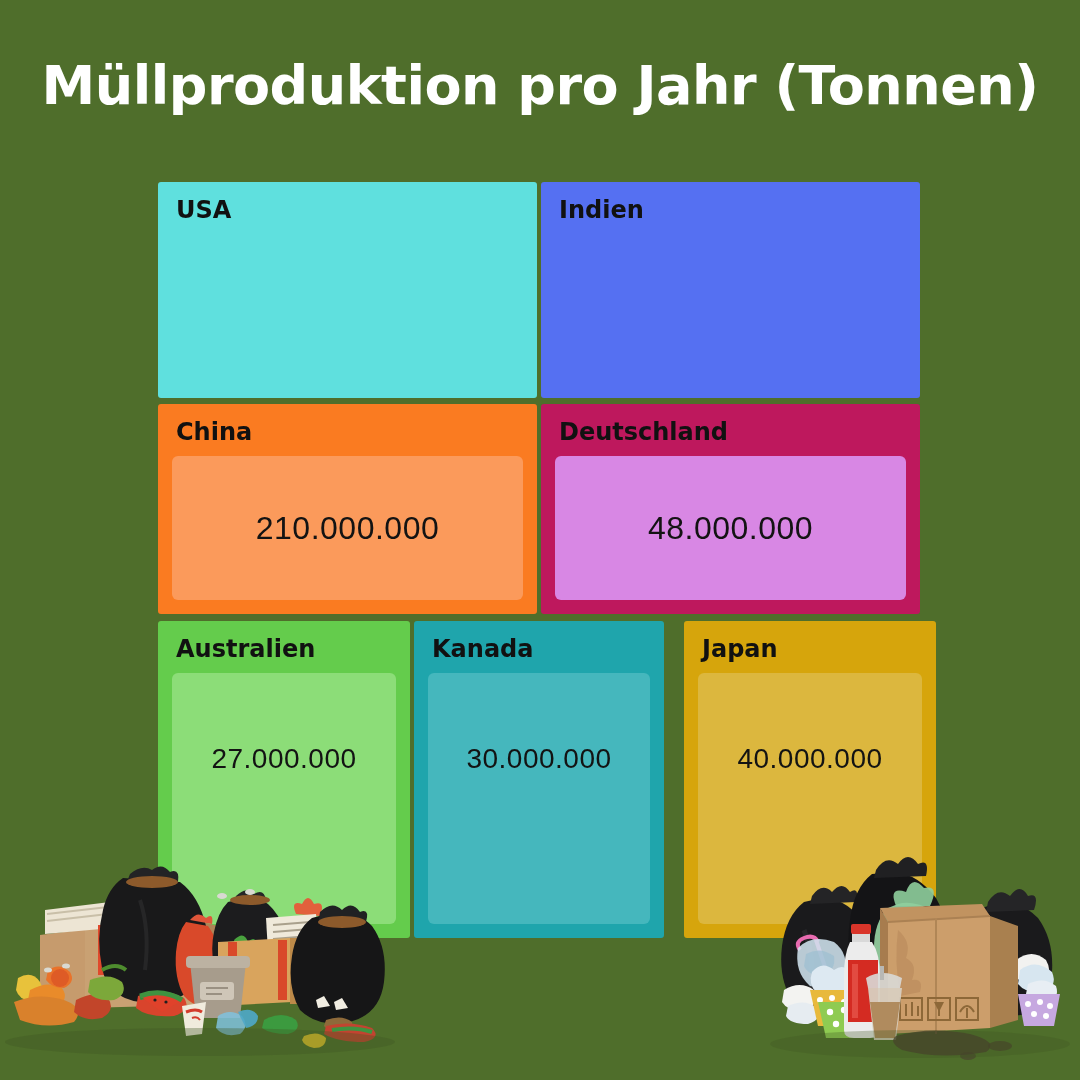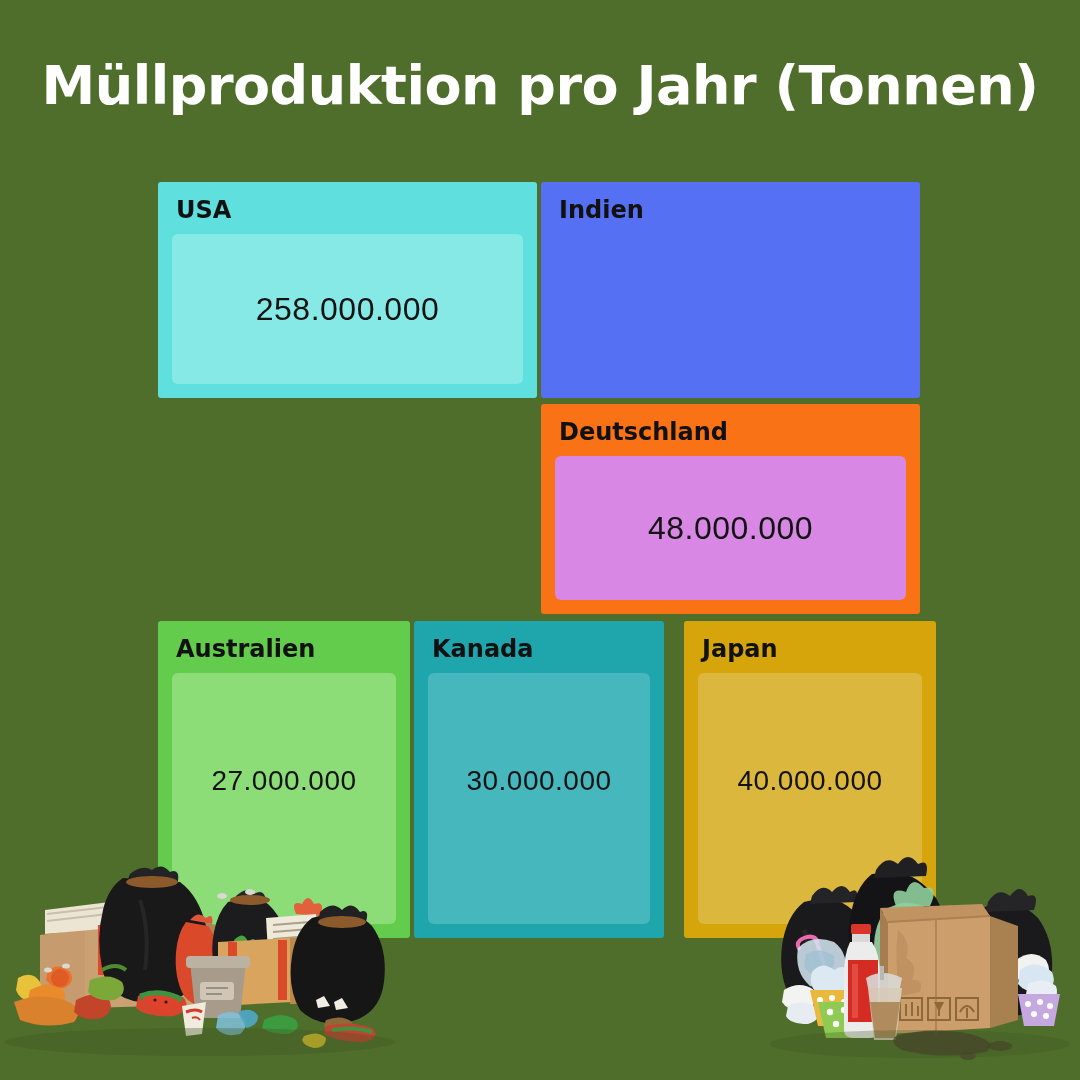--- a/index.html
+++ b/index.html
@@ -73,21 +73,21 @@
   }
   .tile-value {
     color: #131313;
     font-size: 32px;
     font-weight: normal;
     font-family: "Liberation Sans", sans-serif;
     letter-spacing: 0.5px;
     white-space: nowrap;
   }
   .tile-inner.bottom-row .tile-value {
-    margin-top: 92px;
+    margin-top: 70px;
     font-size: 28px;
   }
 
   
   #tile-usa          { left: 0px;   top: 0px;   width: 379px; height: 216px; }
   #tile-indien       { left: 383px; top: 0px;   width: 379px; height: 216px; padding-left: 42px; }
   #tile-china        { left: 0px;   top: 222px; width: 379px; height: 210px; }
   #tile-deutschland  { left: 383px; top: 222px; width: 379px; height: 210px; }
   #tile-australien   { left: 0px;   top: 439px; width: 252px; height: 317px; }
   #tile-kanada       { left: 256px; top: 439px; width: 250px; height: 317px; }
@@ -103,31 +103,34 @@
 <body>
 
 <div id="page" style="background: rgb(79, 110, 43);">
 
   <div id="title" style="color: rgb(255, 255, 255);">Müllproduktion pro Jahr (Tonnen)</div>
 
   <div id="grid">
 
     <div class="tile" id="tile-usa" style="background: rgb(95, 224, 222);">
       <div class="tile-label">USA</div>
-      <div class="tile-inner" style="background: rgb(134, 233, 230);">
-        <div class="tile-value">258.000.000</div>
-      </div>
     </div>
 
     <div class="tile" id="tile-indien" style="background: rgb(85, 112, 242);">
       <div class="tile-label">Indien</div>
     </div>
 
-
-    <div class="tile" id="tile-deutschland" style="background: #f97316;">
+    <div class="tile" id="tile-china" style="background: rgb(250, 123, 33);">
+      <div class="tile-label">China</div>
+      <div class="tile-inner" style="background: rgb(251, 154, 91);">
+        <div class="tile-value">210.000.000</div>
+      </div>
+    </div>
+
+    <div class="tile" id="tile-deutschland" style="background: #be185d;">
       <div class="tile-label">Deutschland</div>
       <div class="tile-inner" style="background: rgb(216, 135, 228);">
         <div class="tile-value">48.000.000</div>
       </div>
     </div>
 
     <div class="tile" id="tile-australien" style="background: rgb(100, 204, 76);">
       <div class="tile-label">Australien</div>
       <div class="tile-inner bottom-row" style="background: rgb(140, 221, 120);">
         <div class="tile-value">27.000.000</div>

